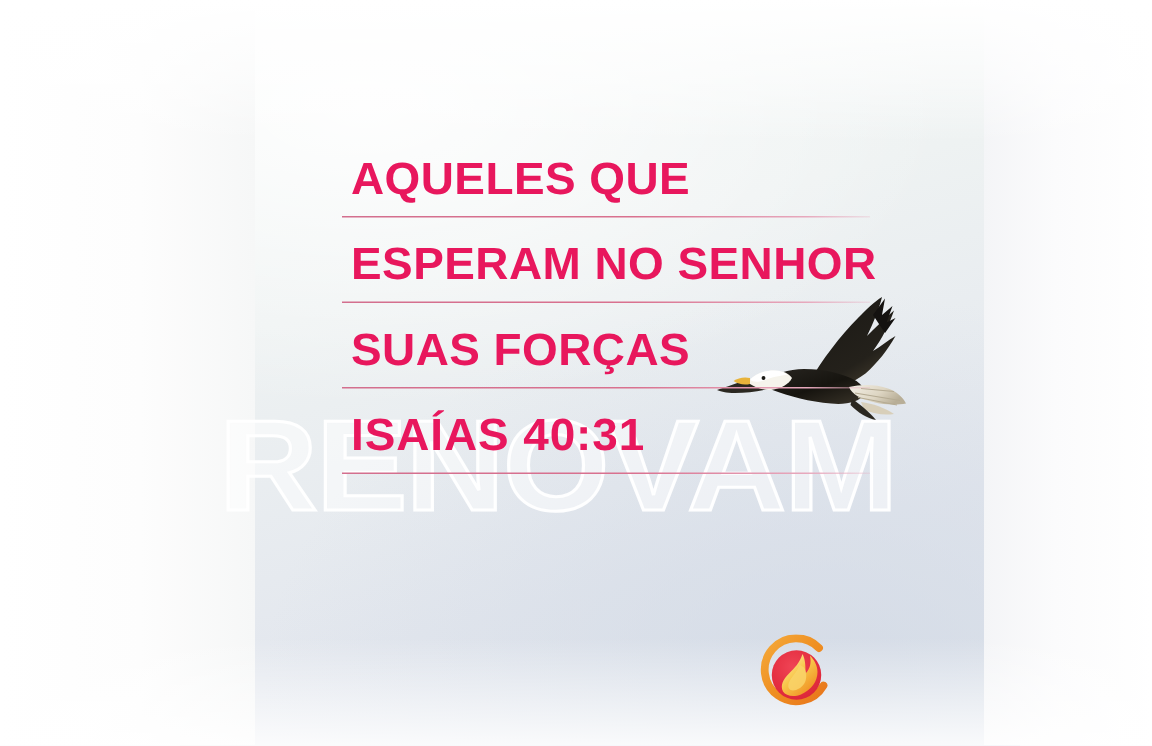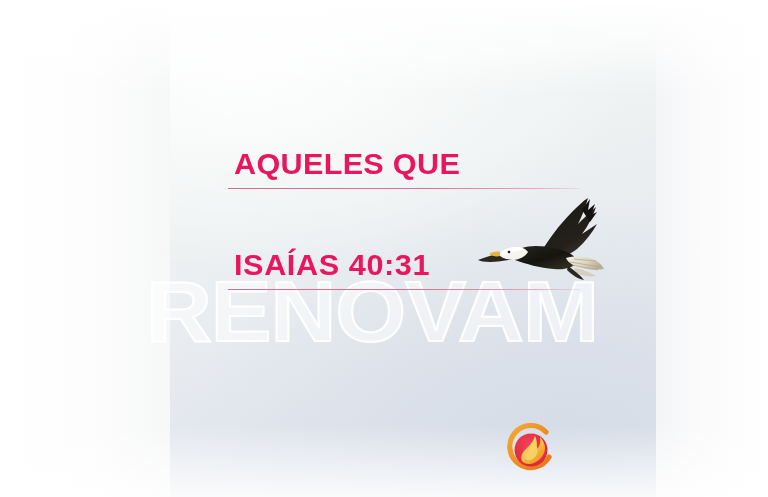--- a/index.html
+++ b/index.html
@@ -92,21 +92,20 @@
   
   .verse-block {
     position: absolute;
     left: 228px;
     top: 100px;
     width: 436px;
   }
   .verse-row {
     position: relative;
     height: 57px;
-    margin-top: 44px;
   }
   .verse-text {
     position: absolute;
     left: 6px;
     top: 0;
     font-size: 30px;
     font-weight: 700;
     letter-spacing: 0.3px;
     line-height: 40px;
     color: #e8175d;
@@ -208,22 +207,30 @@
     </svg>
   </div>
 
   <div class="verse-block">
 
     <div class="verse-row">
       <div class="verse-text">AQUELES QUE</div>
       <div class="verse-rule"></div>
     </div>
 
-
-
+    <div class="verse-row">
+      <div class="verse-text">ESPERAM NO SENHOR</div>
+      <div class="verse-rule"></div>
+    </div>
+
+
+    <div class="verse-row">
+      <div class="verse-text">SUAS FORÇAS</div>
+      <div class="verse-rule"></div>
+    </div>
 
     <div class="verse-row">
       <div class="verse-text ref">ISAÍAS 40:31</div>
       <div class="verse-rule"></div>
     </div>
 
   </div>
 
   <div class="logo">
     <svg viewBox="0 0 56 56" width="56" height="56" xmlns="http://www.w3.org/2000/svg">

